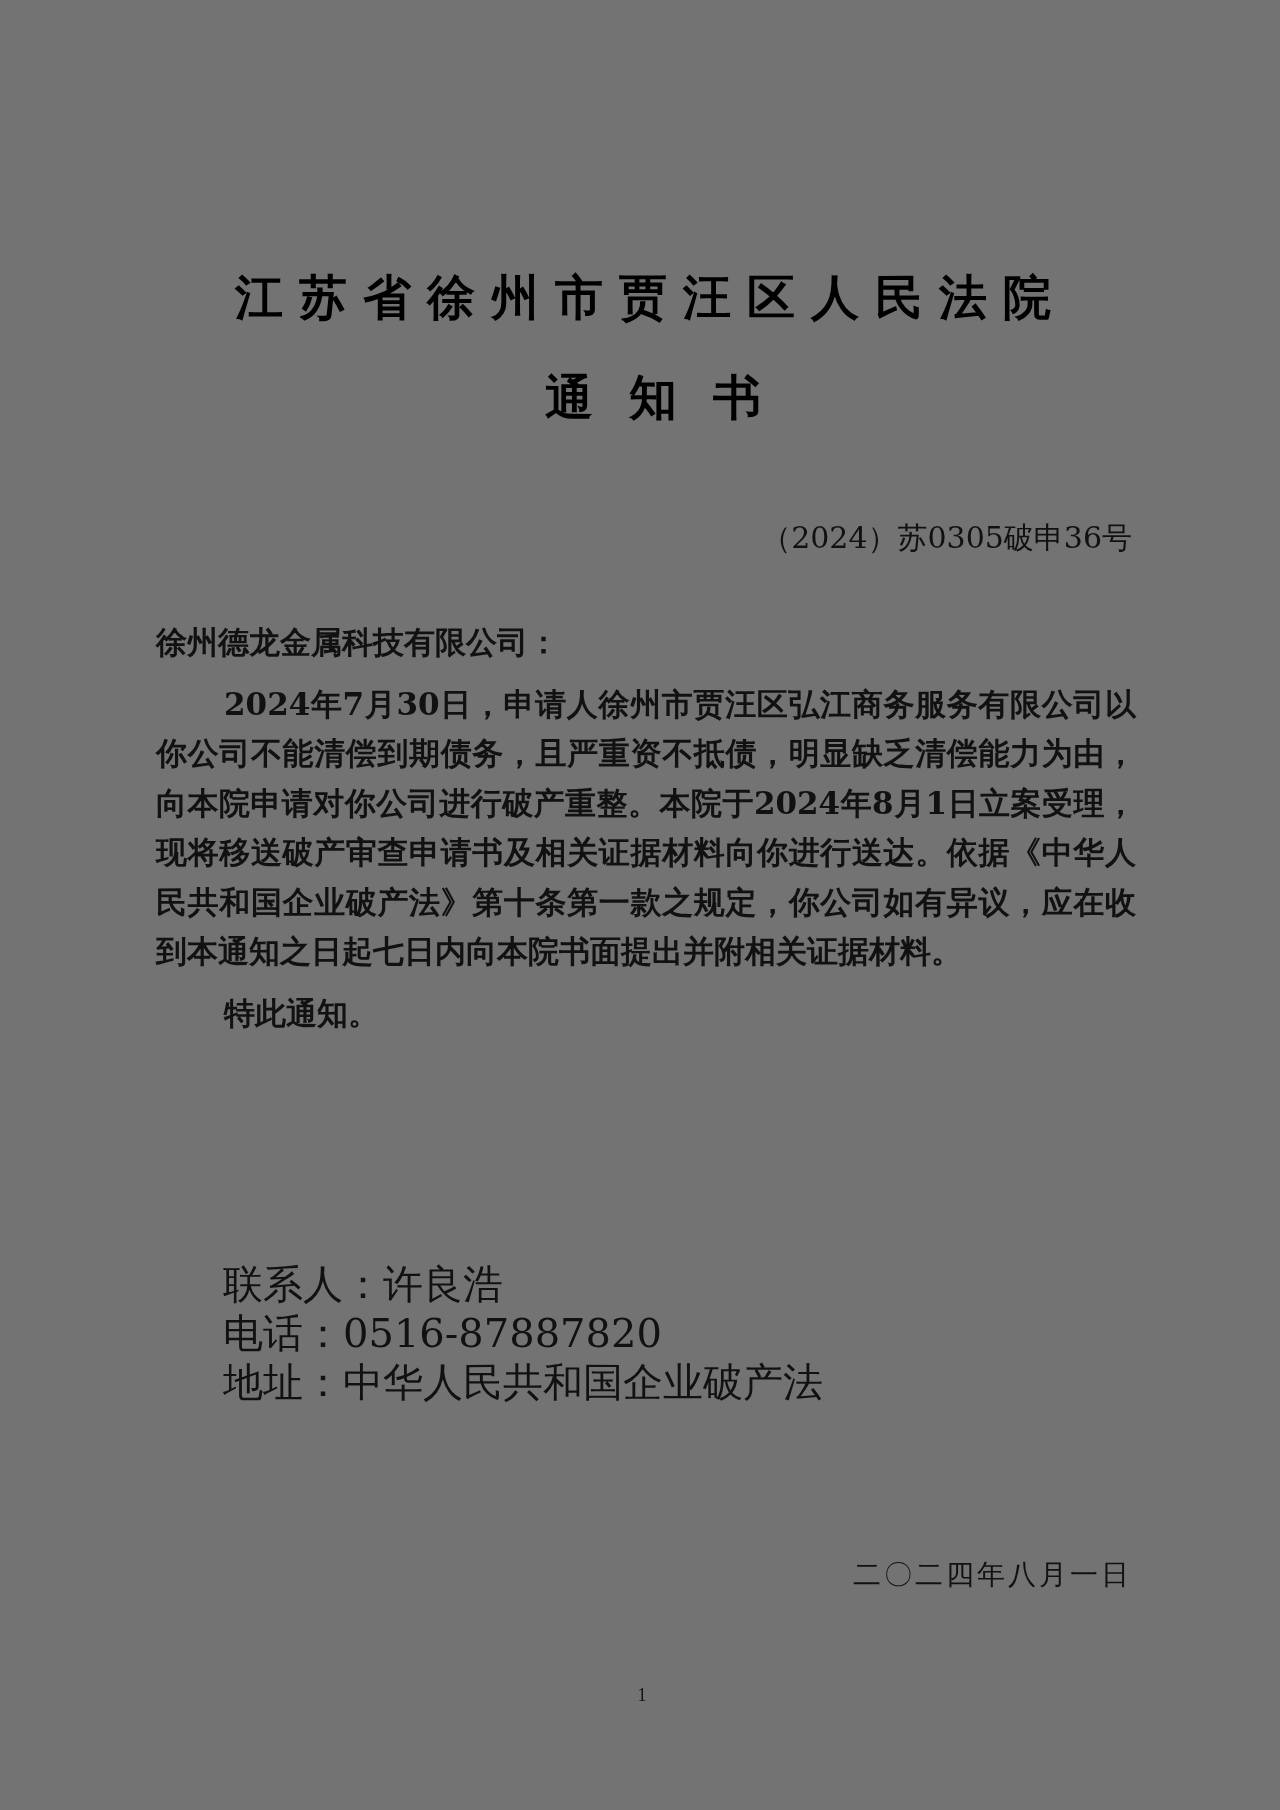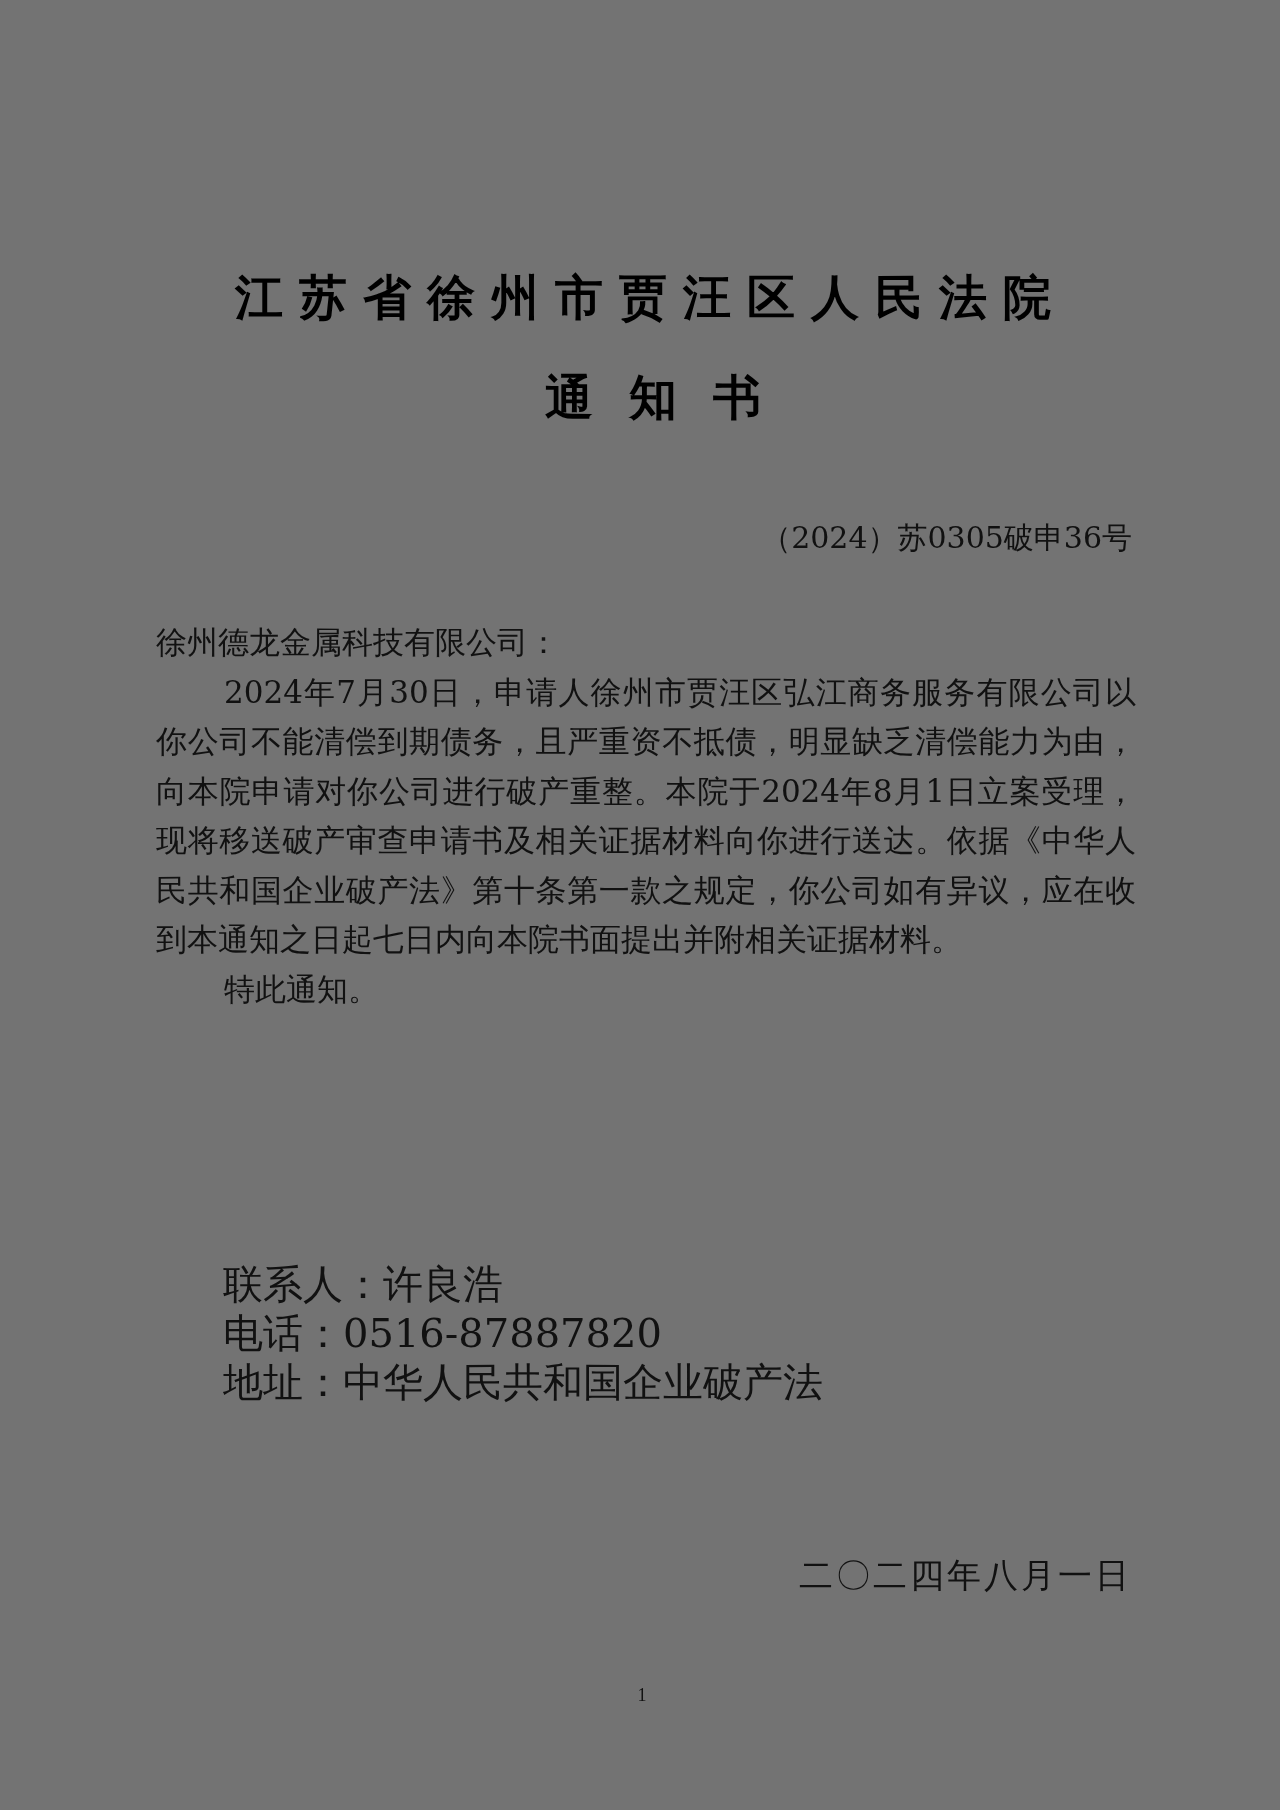--- a/index.html
+++ b/index.html
@@ -57,39 +57,41 @@
       left: 156px;
       top: 618px;
       width: 980px;
       font-size: 31px;
       line-height: 49.5px;
     }
     .body-text p {
       margin: 0;
       text-align: justify;
       text-align-last: left;
+      font-weight: bold;
     }
     .body-text .indent {
       text-indent: 68px;
+      margin-top: 12px;
     }
     .contact {
       position: absolute;
       left: 223px;
       top: 1260px;
       font-size: 40px;
       line-height: 49px;
     }
     .contact div {
       white-space: nowrap;
     }
     .date {
       position: absolute;
       top: 1555px;
       right: 148px;
-      font-size: 34px;
+      font-size: 28px;
       line-height: 40px;
       letter-spacing: 3px;
       white-space: nowrap;
       text-align: center;
     }
     .page-number {
       position: absolute;
       top: 1683px;
       left: 0;
       width: 1284px;

